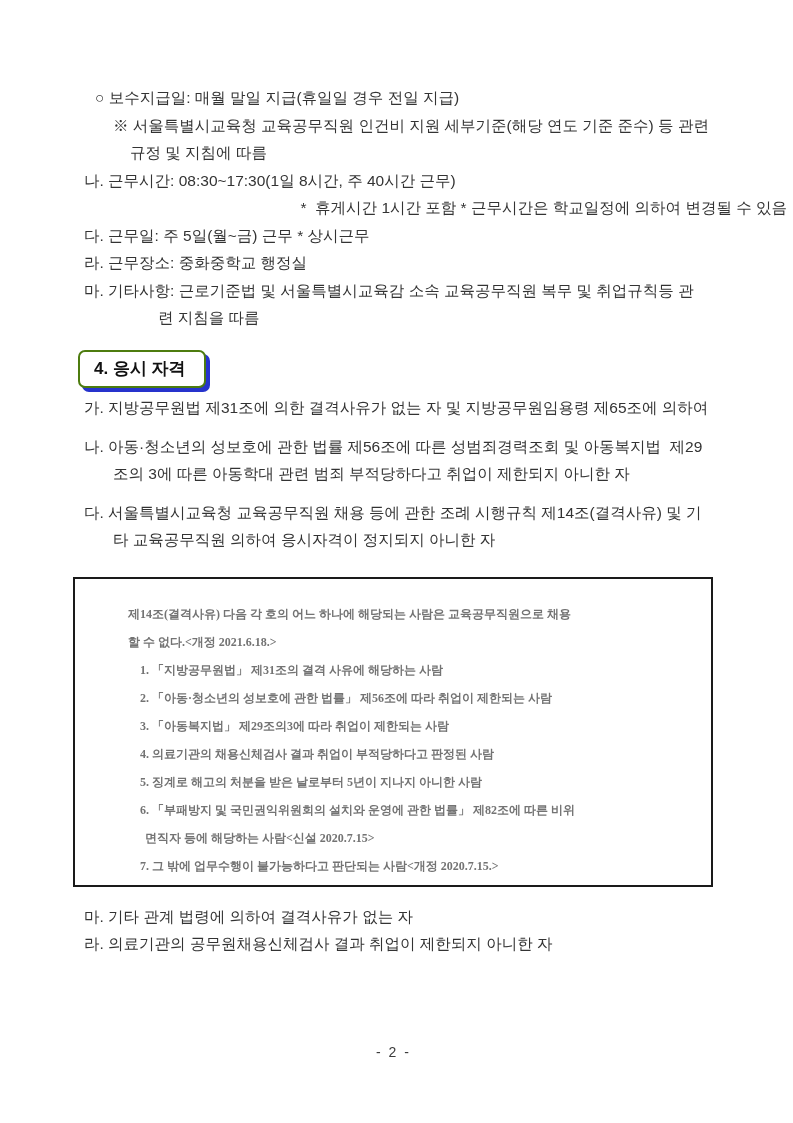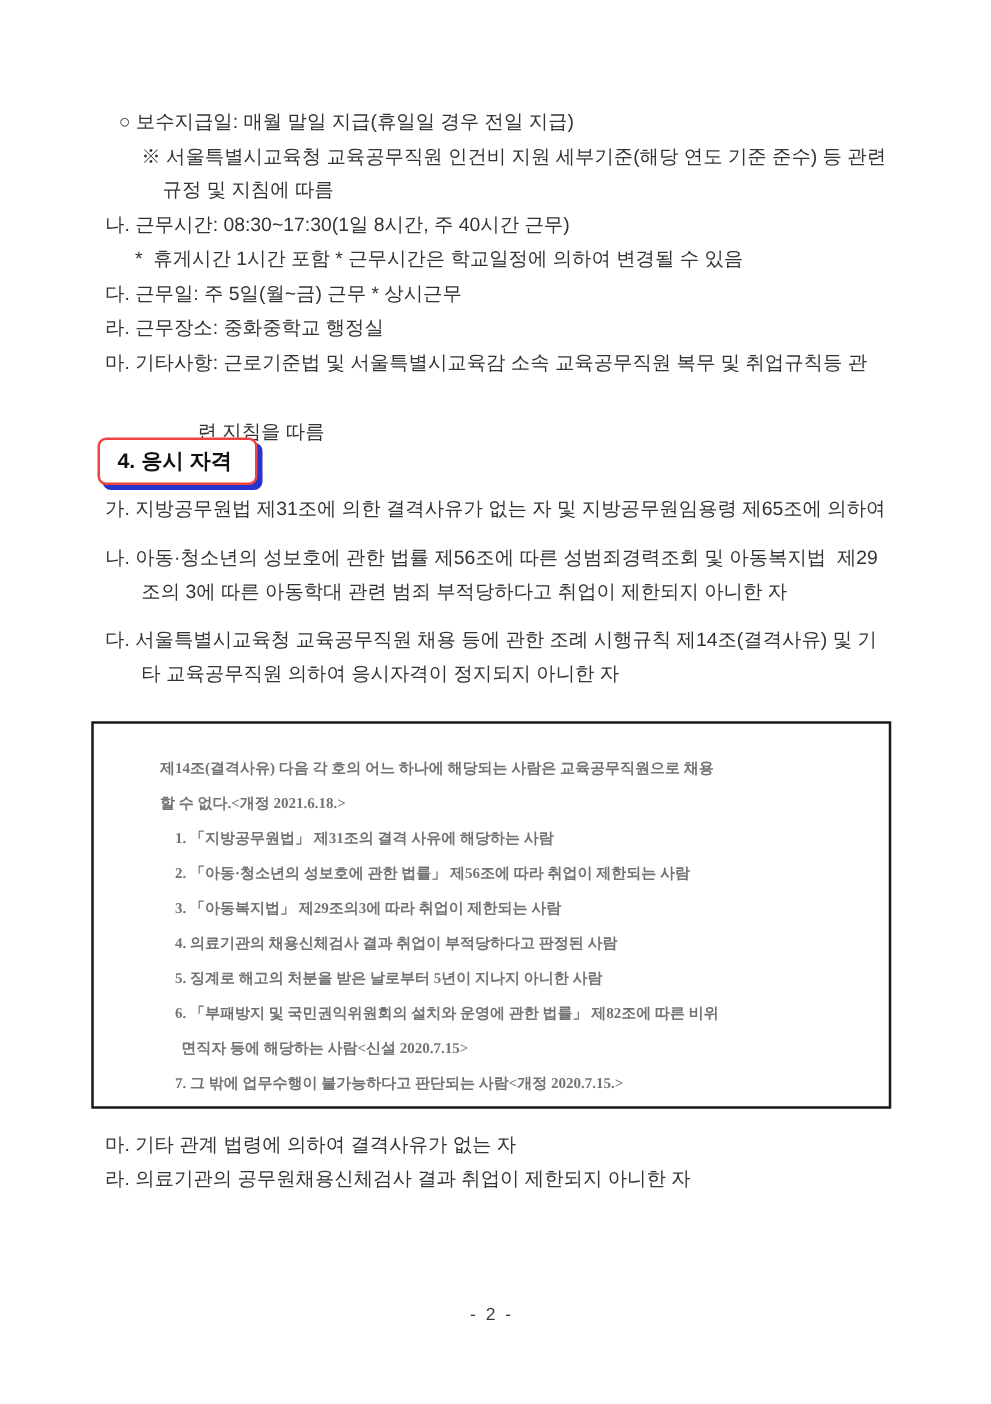--- a/index.html
+++ b/index.html
@@ -6,30 +6,30 @@
   html,body { background:#ffffff; }
   body {
     width:793px; height:1123px; position:relative; overflow:hidden;
     font-family:"Liberation Sans", sans-serif; color:#333333;
   }
   .abs { position:absolute; left:0; width:787px; }
   .l { white-space:pre; font-size:15.5px; line-height:27.5px; color:#333333; }
   
   .x84  { padding-left:84px; }
   .x95  { padding-left:95px; }
-  .x108 { padding-left:108px; }
+  .x108 { padding-left:108px;text-align:right; }
   .x113 { padding-left:113px; }
   .x130 { padding-left:130px; }
-  .x158 { padding-left:158px;margin-top:28px; }
+  .x158 { padding-left:158px; }
 
   #intro { top:84px; }
 
   #sec4-head {
     position:absolute; top:350px; left:78px;
-    border:2px solid #ef4444; border-radius:7px;
+    border:2px solid #4d7c0f; border-radius:7px;
     background:#ffffff;
     box-shadow:4px 4px 0 0 #2633cc;
     padding:5px 18px 6px 14px;
     font-size:17px; font-weight:bold; color:#111111;
     white-space:pre;
     text-align:center;
   }
 
   #sec4-items { top:394px; }
   #sec4-items .para { margin-bottom:12px; }

